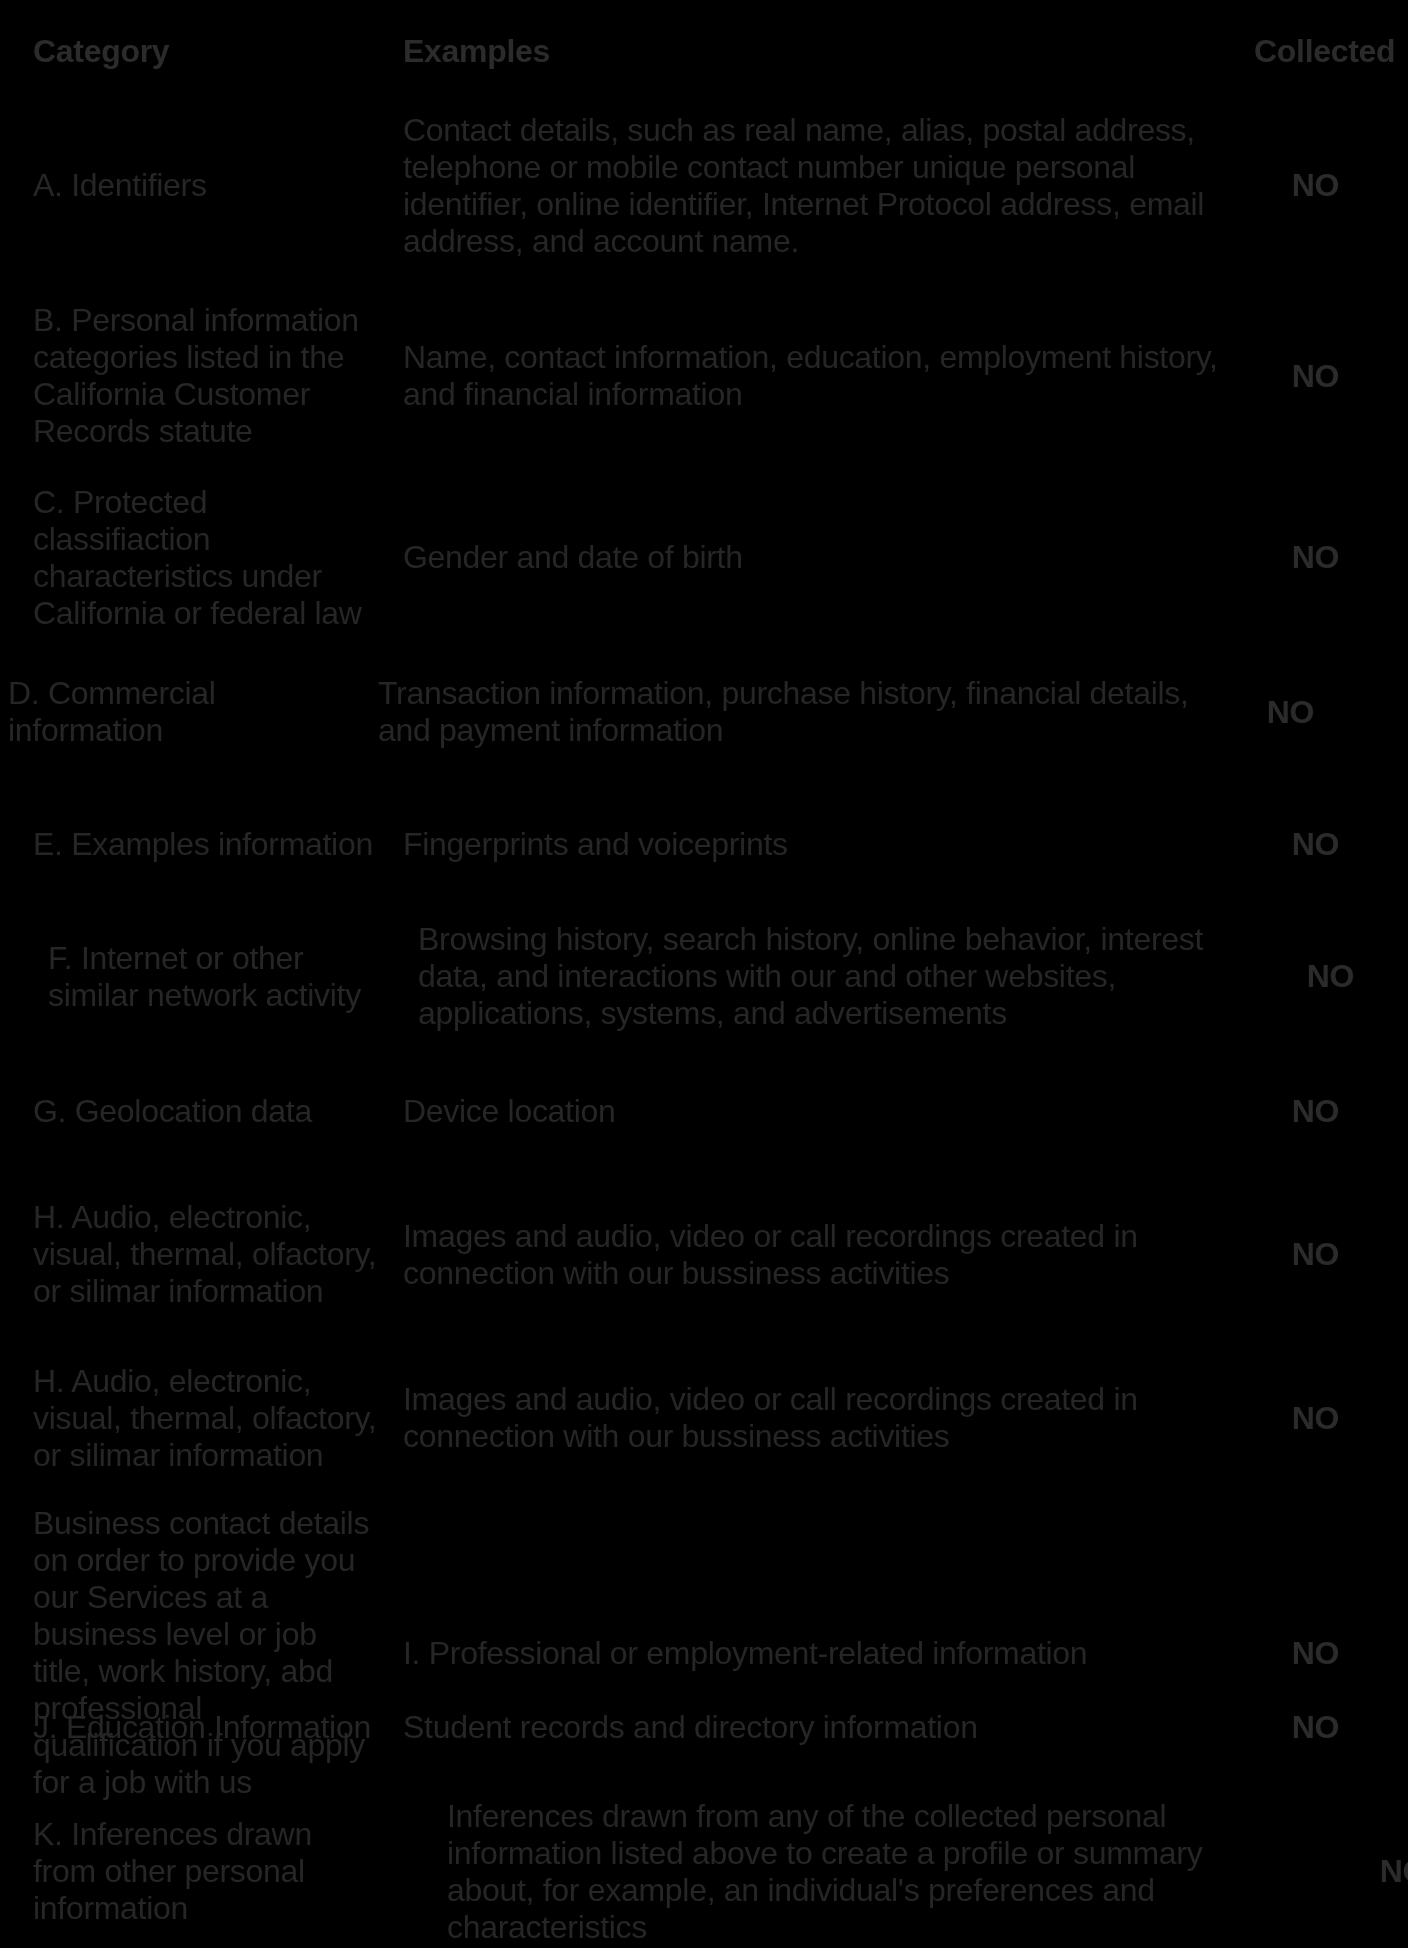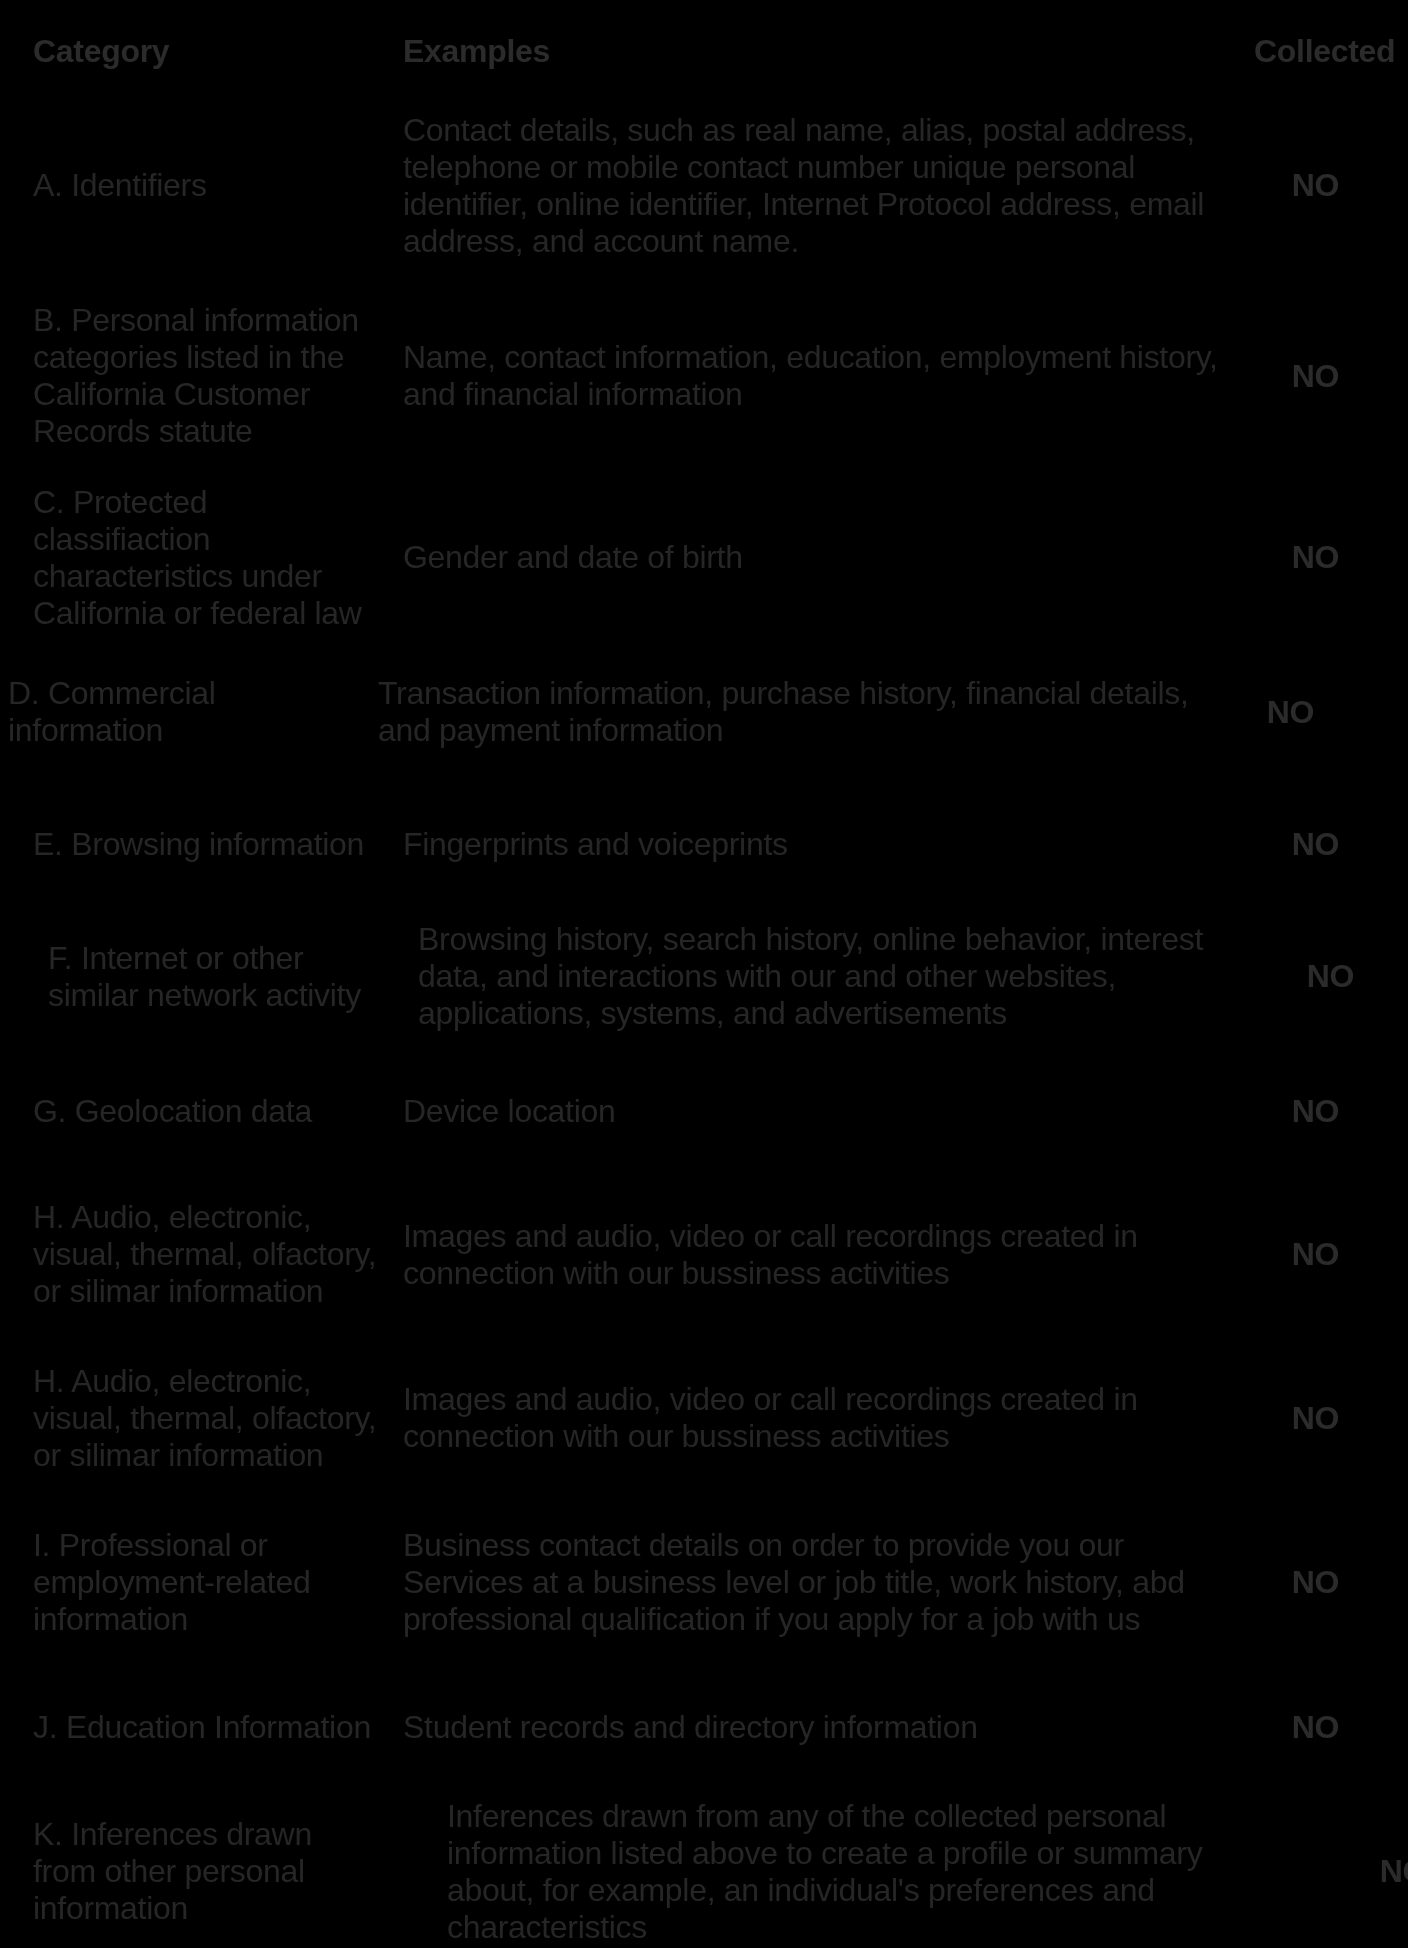--- a/index.html
+++ b/index.html
@@ -91,21 +91,21 @@
     <div class="cell col-cell">NO</div>
   </div>
 
   <div class="row r3">
     <div class="cell cat-cell">D. Commercial information</div>
     <div class="cell ex-cell">Transaction information, purchase history, financial details, and payment information</div>
     <div class="cell col-cell">NO</div>
   </div>
 
   <div class="row r4">
-    <div class="cell cat-cell">E. Browsing information</div>
+    <div class="cell cat-cell">E. Examples information</div>
     <div class="cell ex-cell">Fingerprints and voiceprints</div>
     <div class="cell col-cell">NO</div>
   </div>
 
   <div class="row r5">
     <div class="cell cat-cell">F. Internet or other similar network activity</div>
     <div class="cell ex-cell">Browsing history, search history, online behavior, interest data, and interactions with our and other websites, applications, systems, and advertisements</div>
     <div class="cell col-cell">NO</div>
   </div>
 
@@ -121,22 +121,22 @@
     <div class="cell col-cell">NO</div>
   </div>
 
   <div class="row r8">
     <div class="cell cat-cell">H. Audio, electronic, visual, thermal, olfactory, or silimar information</div>
     <div class="cell ex-cell">Images and audio, video or call recordings created in connection with our bussiness activities</div>
     <div class="cell col-cell">NO</div>
   </div>
 
   <div class="row r9">
+    <div class="cell ex-cell">Business contact details on order to provide you our Services at a business level or job title, work history, abd professional qualification if you apply for a job with us</div>
     <div class="cell cat-cell">I. Professional or employment-related information</div>
-    <div class="cell ex-cell">Business contact details on order to provide you our Services at a business level or job title, work history, abd professional qualification if you apply for a job with us</div>
     <div class="cell col-cell">NO</div>
   </div>
 
   <div class="row r10">
     <div class="cell cat-cell">J. Education Information</div>
     <div class="cell ex-cell">Student records and directory information</div>
     <div class="cell col-cell">NO</div>
   </div>
 
   <div class="row r11">

